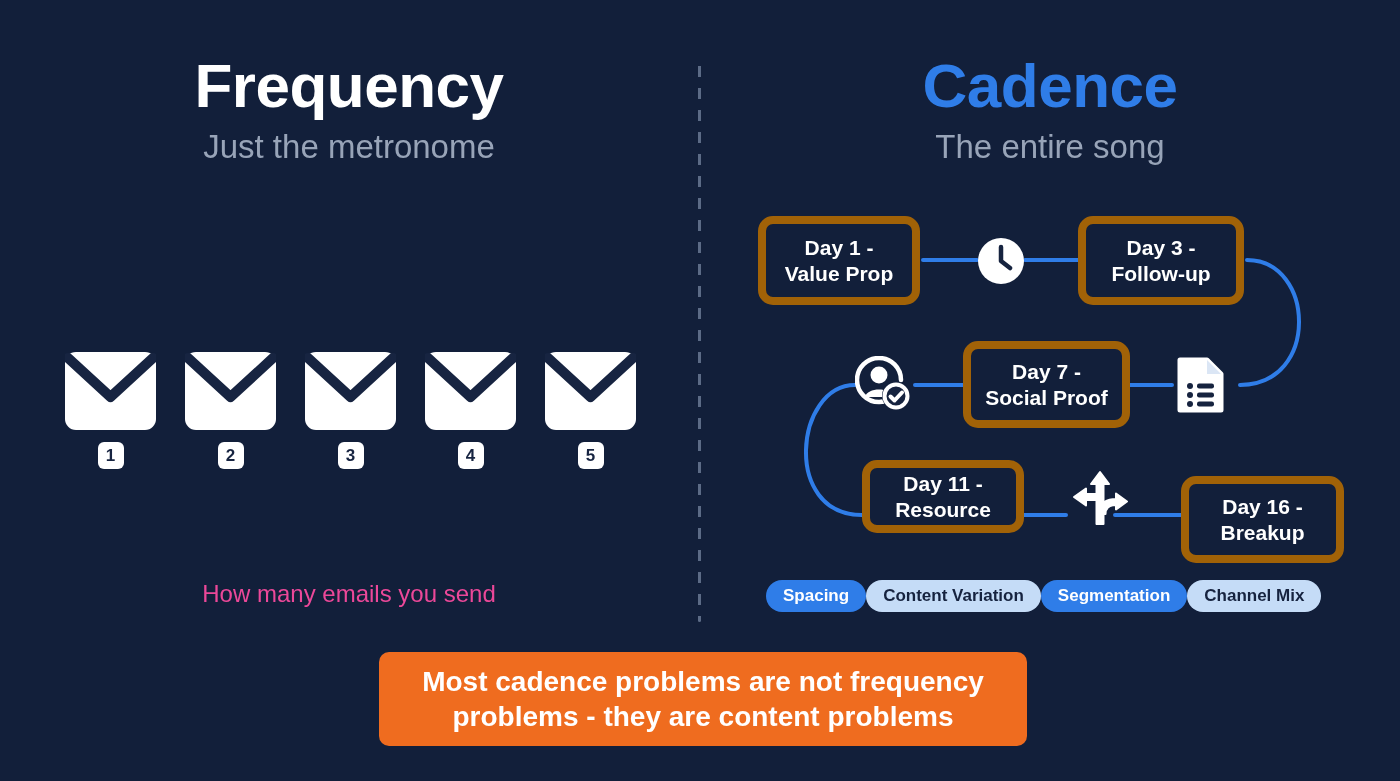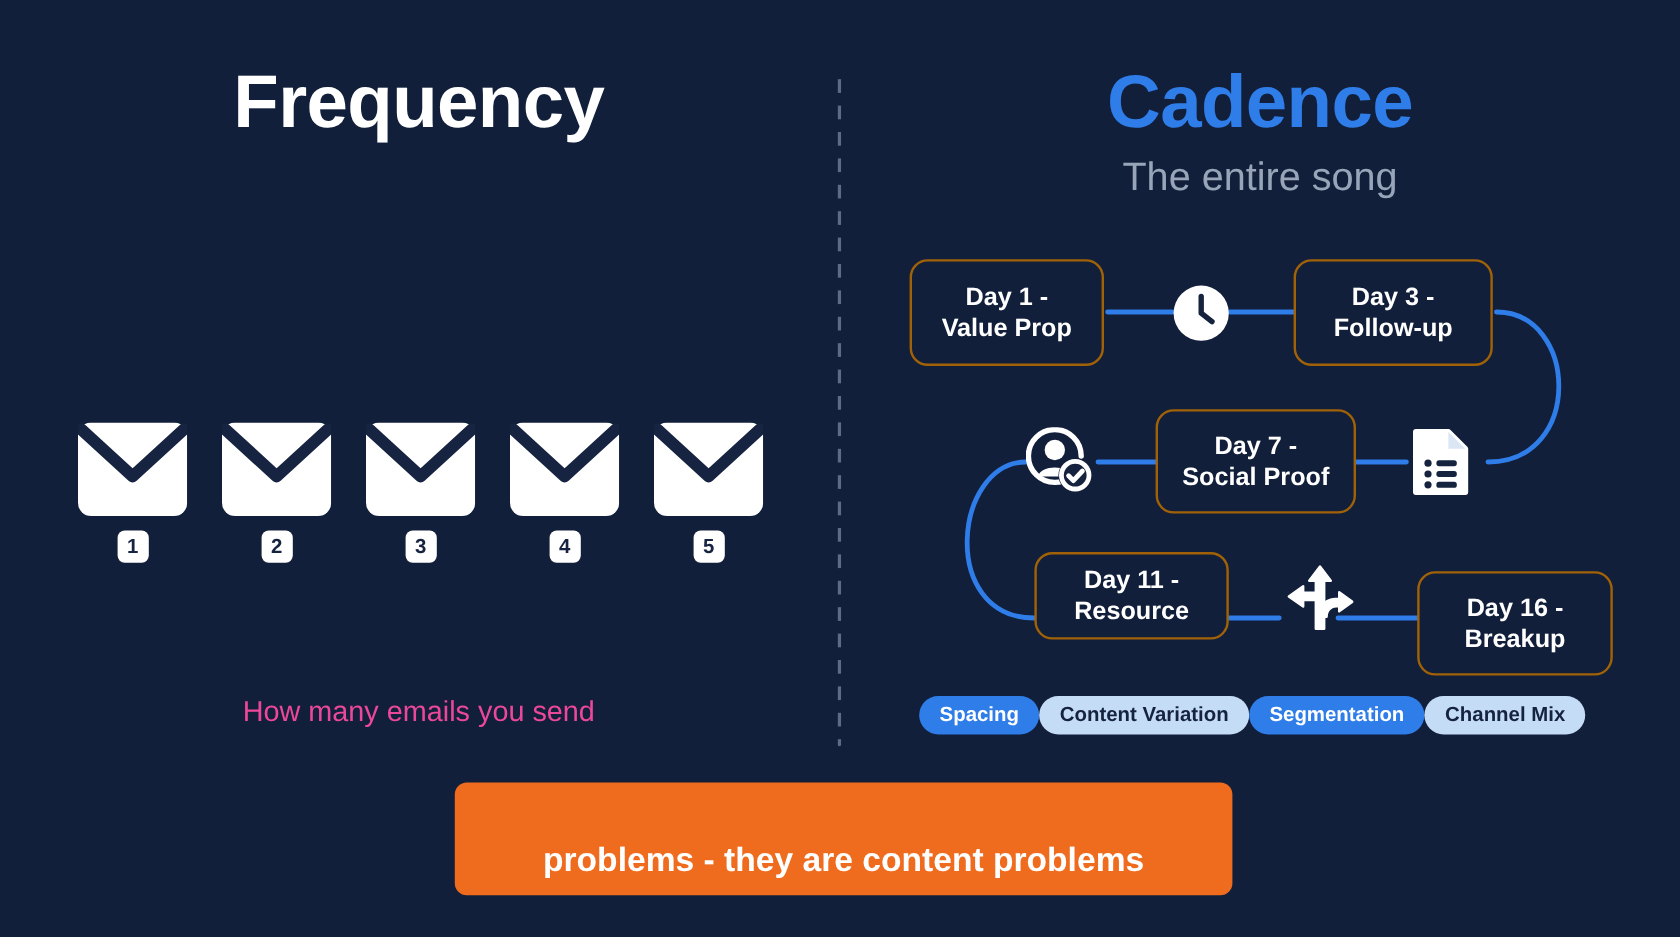--- a/index.html
+++ b/index.html
@@ -62,21 +62,21 @@
     position: absolute; left: 0; top: 580px; width: 698px;
     text-align: center; font-size: 24px; color: #ec4899;
   }
 
   
   #flow { position: absolute; left: 740px; top: 195px; width: 640px; height: 380px; }
   #flow svg { position: absolute; left: 0; top: 0; }
 
   .node {
     position: absolute;
-    border: 2px solid #a16207;
+    border: 8px solid #a16207;
     border-radius: 15px;
     background: #121f3a;
     display: flex; align-items: center; justify-content: center;
     text-align: center;
     color: #ffffff; font-weight: bold; font-size: 21px; line-height: 1.22;
   }
   #node-d1  { left: 758px;  top: 216px; width: 162px; height: 89px; }
   #node-d3  { left: 1078px; top: 216px; width: 166px; height: 89px; justify-content: center; }
   #node-d7  { left: 963px;  top: 341px; width: 167px; height: 87px; }
   #node-d11 { left: 862px;  top: 460px; width: 162px; height: 73px; }
@@ -114,20 +114,21 @@
   }
 </style>
 </head>
 <body>
 
 <div id="stage">
 
   <div class="divider"></div>
 
   <div class="col-title" id="freq-title">Frequency</div>
+  <div class="col-sub" id="freq-sub">Just the metronome</div>
 
   <div class="env-row">
     <div class="env-wrap">
       <span>
         <svg width="91" height="78" viewBox="0 0 91 78">
           <rect x="0" y="0" width="91" height="78" rx="11" fill="#ffffff"></rect>
           <path d="M3 6 L45.5 45 L88 6" fill="none" stroke="#172441" stroke-width="10" stroke-linecap="round" stroke-linejoin="round"></path>
         </svg>
       </span>
     </div>
@@ -293,18 +294,18 @@
 
   <div class="tag-row">
     <div class="tag solid">Spacing</div>
     <div class="tag light">Content Variation</div>
     <div class="tag solid">Segmentation</div>
     <div class="tag light">Channel Mix</div>
   </div>
 
   <div id="banner">
     <div>
-      <br>
+      <span>Most cadence problems are not frequency</span><br>
       <span>problems - they are content problems</span>
     </div>
   </div>
 
 </div>
 
 </body></html>

